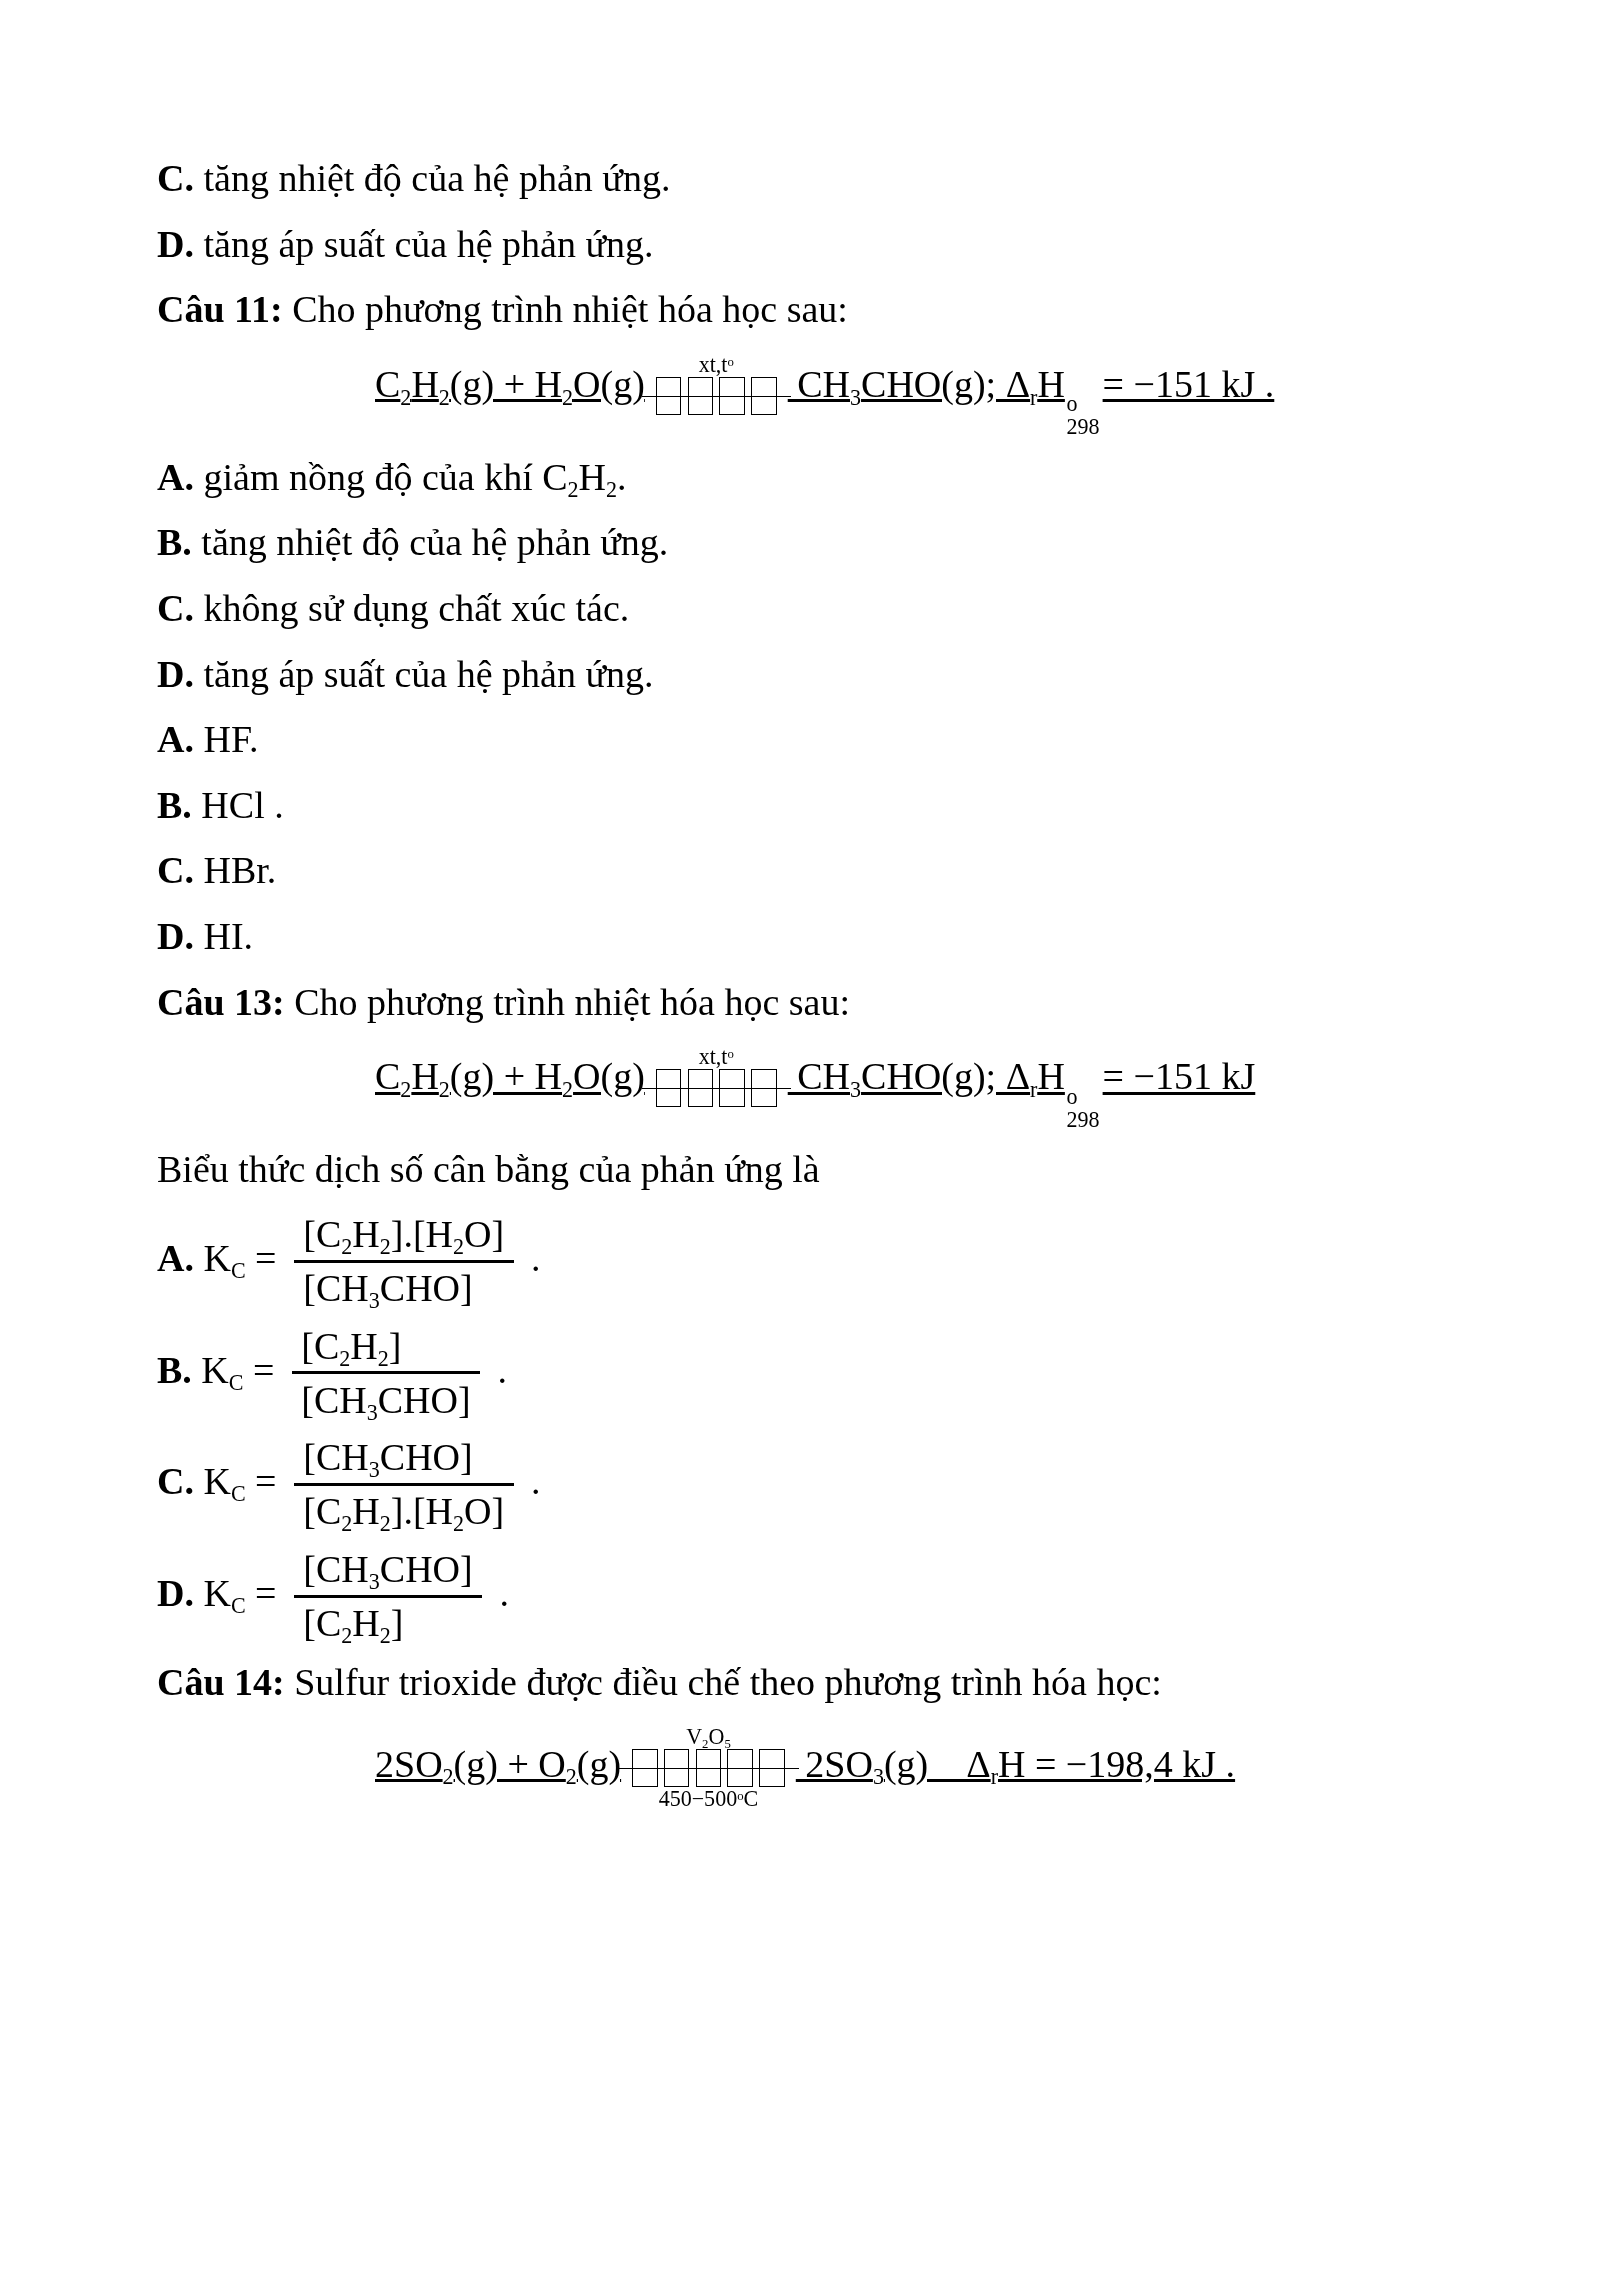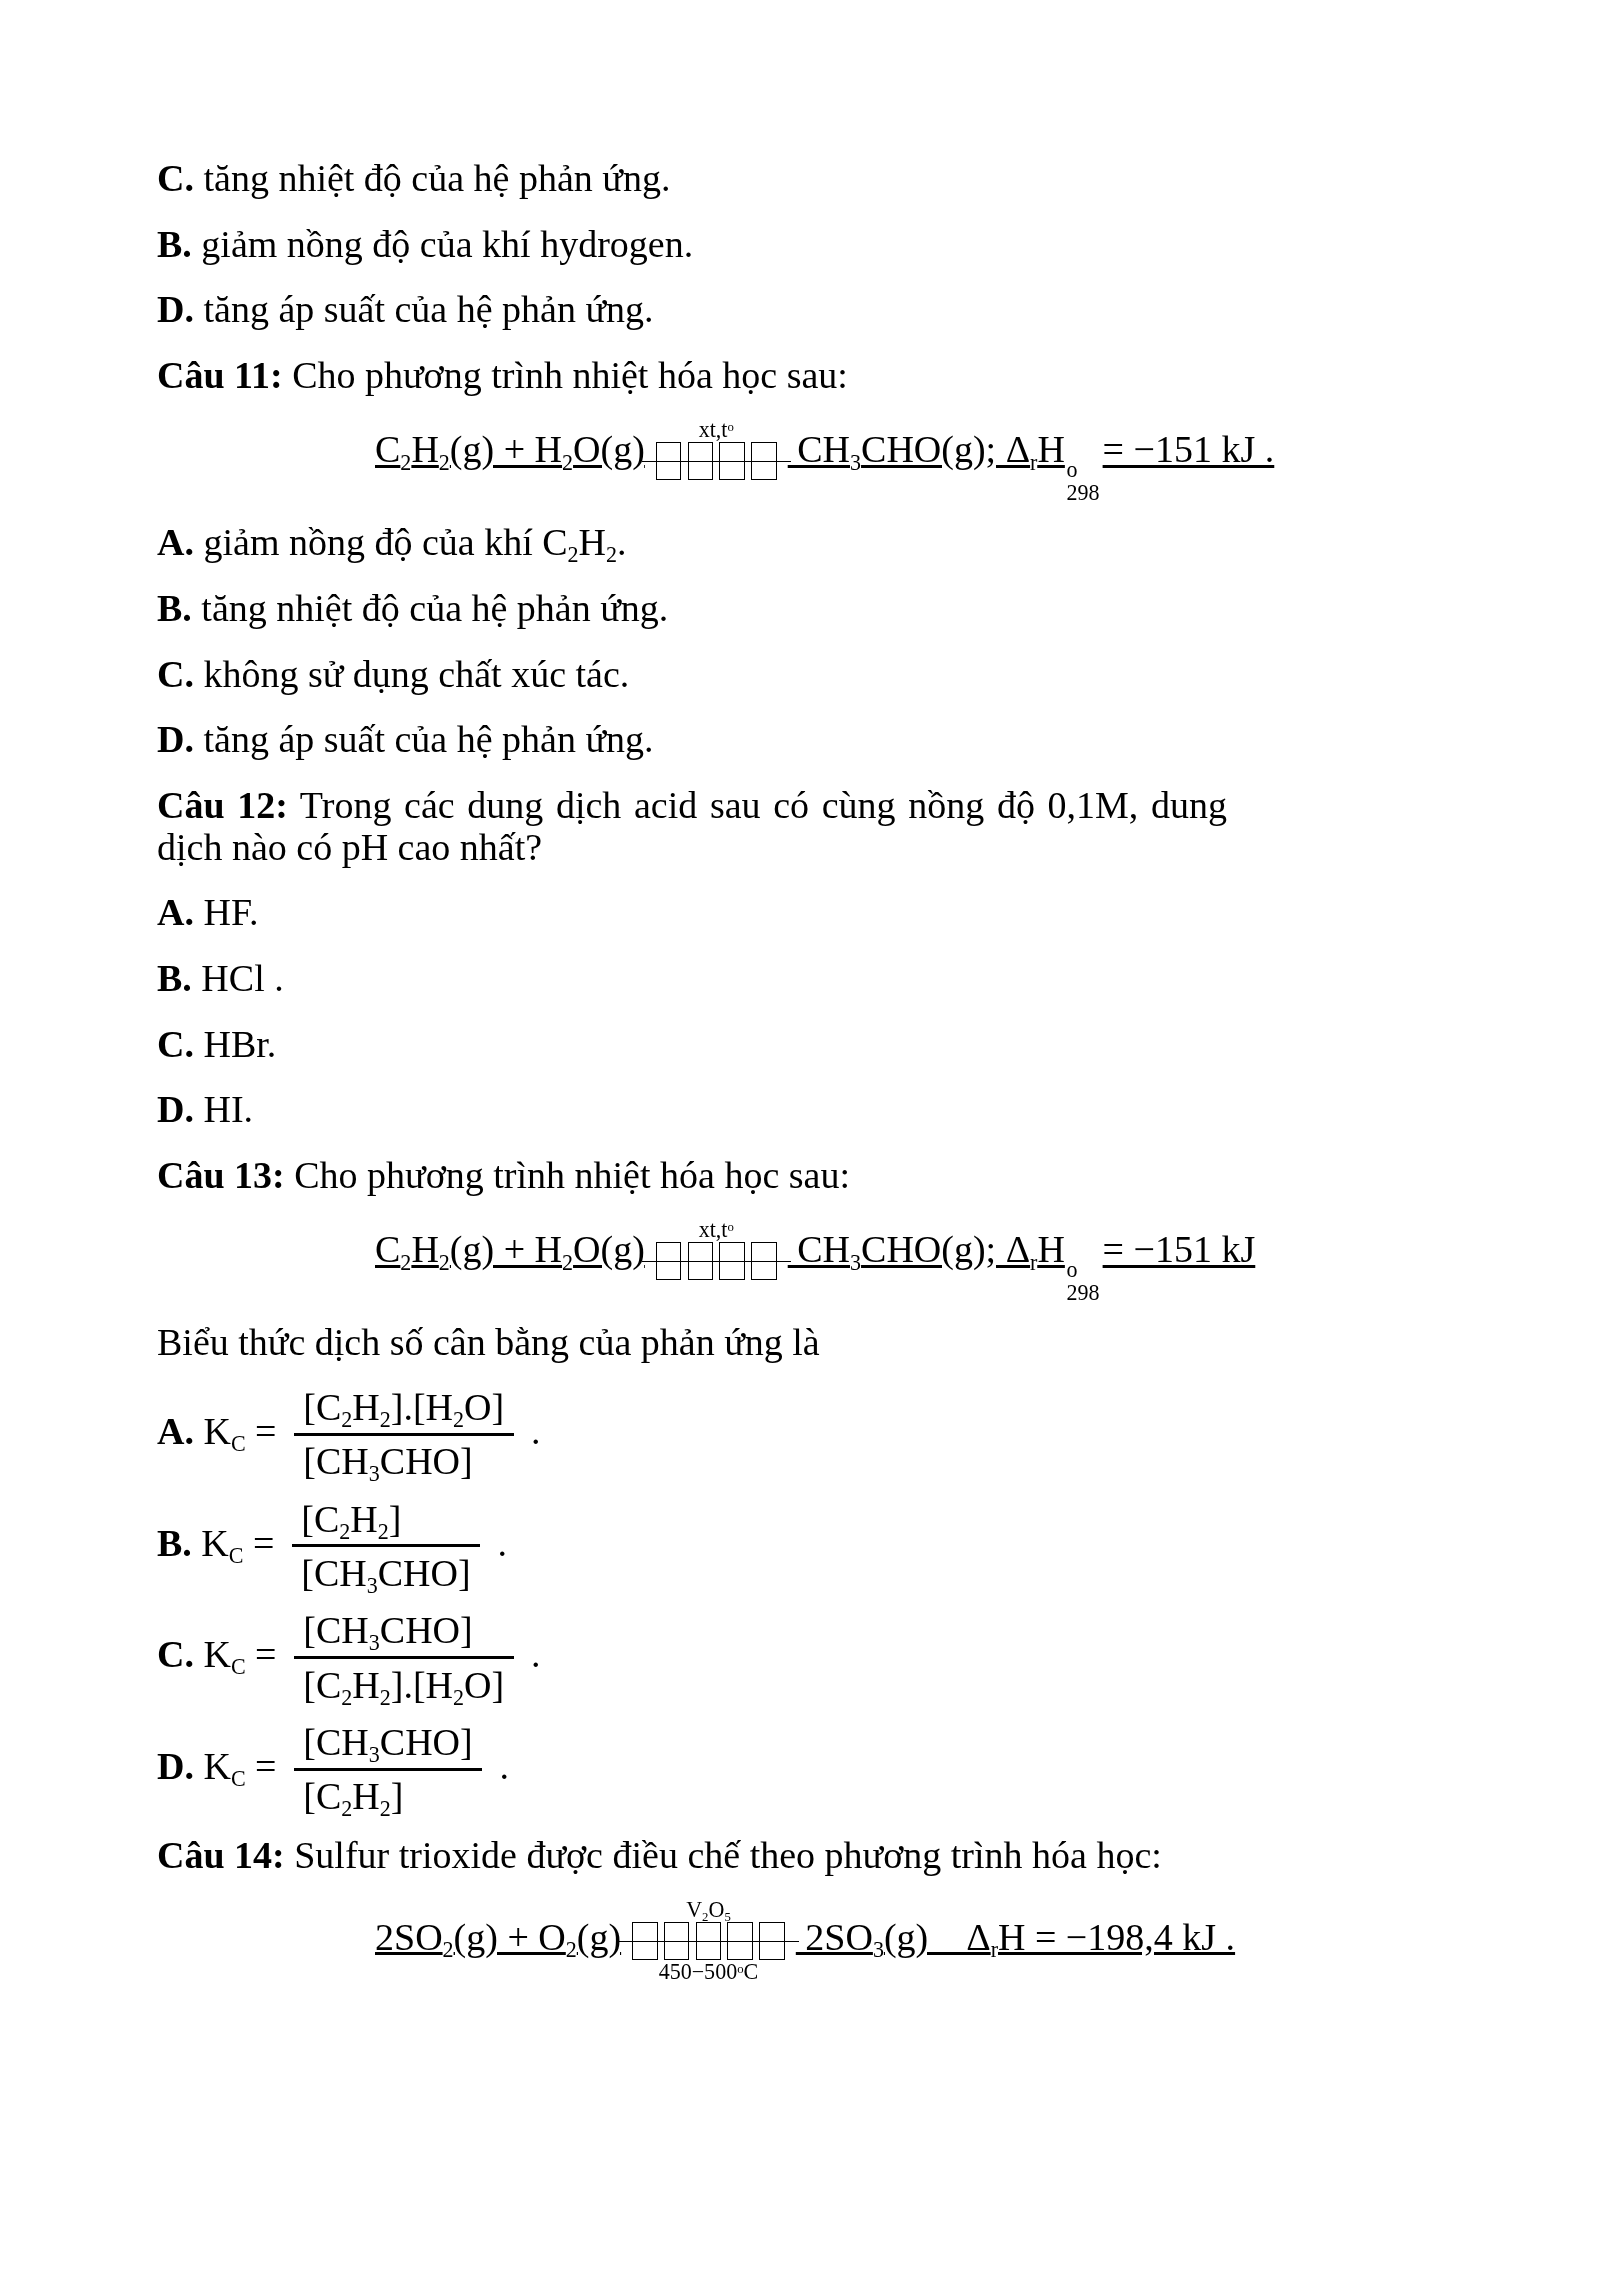--- a/index.html
+++ b/index.html
@@ -102,21 +102,20 @@
     margin: 0 3.1px;
     background: transparent;
   }
 </style>
 </head>
 <body>
 
 <div class="page">
 
   <p class="line"><span class="bold">C.</span> tăng nhiệt độ của hệ phản ứng.</p>
-  <p class="line"><span class="bold">B.</span> giảm nồng độ của khí hydrogen.</p>
   <p class="line"><span class="bold">D.</span> tăng áp suất của hệ phản ứng.</p>
 
   <p class="line"><span class="bold">Câu 11:</span> Cho phương trình nhiệt hóa học sau:</p>
   <p class="equation">C<span class="sub">2</span>H<span class="sub">2</span>(g) + H<span class="sub">2</span>O(g)<span class="arrowbox">
         <span class="ab-label">xt,t<span class="sup">o</span></span>
         <span class="ab-row">
           <span class="tofu"></span>
           <span class="tofu"></span>
           <span class="tofu"></span>
           <span class="tofu"></span>
@@ -124,21 +123,20 @@
         <span class="ab-label"></span>
       </span> CH<span class="sub">3</span>CHO(g); Δ<span class="sub">r</span>H<span class="supsub">
         <span class="ss-top">o</span>
         <span class="ss-bot">298</span>
       </span>= −151 kJ&nbsp;.</p>
   <p class="line"><span class="bold">A.</span> giảm nồng độ của khí C<span class="sub">2</span>H<span class="sub">2</span>.</p>
   <p class="line"><span class="bold">B.</span> tăng nhiệt độ của hệ phản ứng.</p>
   <p class="line"><span class="bold">C.</span> không sử dụng chất xúc tác.</p>
   <p class="line"><span class="bold">D.</span> tăng áp suất của hệ phản ứng.</p>
 
-  <p class="line justify"><span class="bold">Câu 12:</span> Trong các dung dịch acid sau có cùng nồng độ 0,1M, dung dịch nào có pH cao nhất?</p>
   <p class="line"><span class="bold">A.</span> HF.</p>
   <p class="line"><span class="bold">B.</span> HCl&nbsp;.</p>
   <p class="line"><span class="bold">C.</span> HBr.</p>
   <p class="line"><span class="bold">D.</span> HI.</p>
 
   <p class="line"><span class="bold">Câu 13:</span> Cho phương trình nhiệt hóa học sau:</p>
   <p class="equation">C<span class="sub">2</span>H<span class="sub">2</span>(g) + H<span class="sub">2</span>O(g)<span class="arrowbox">
         <span class="ab-label">xt,t<span class="sup">o</span></span>
         <span class="ab-row">
           <span class="tofu"></span>

